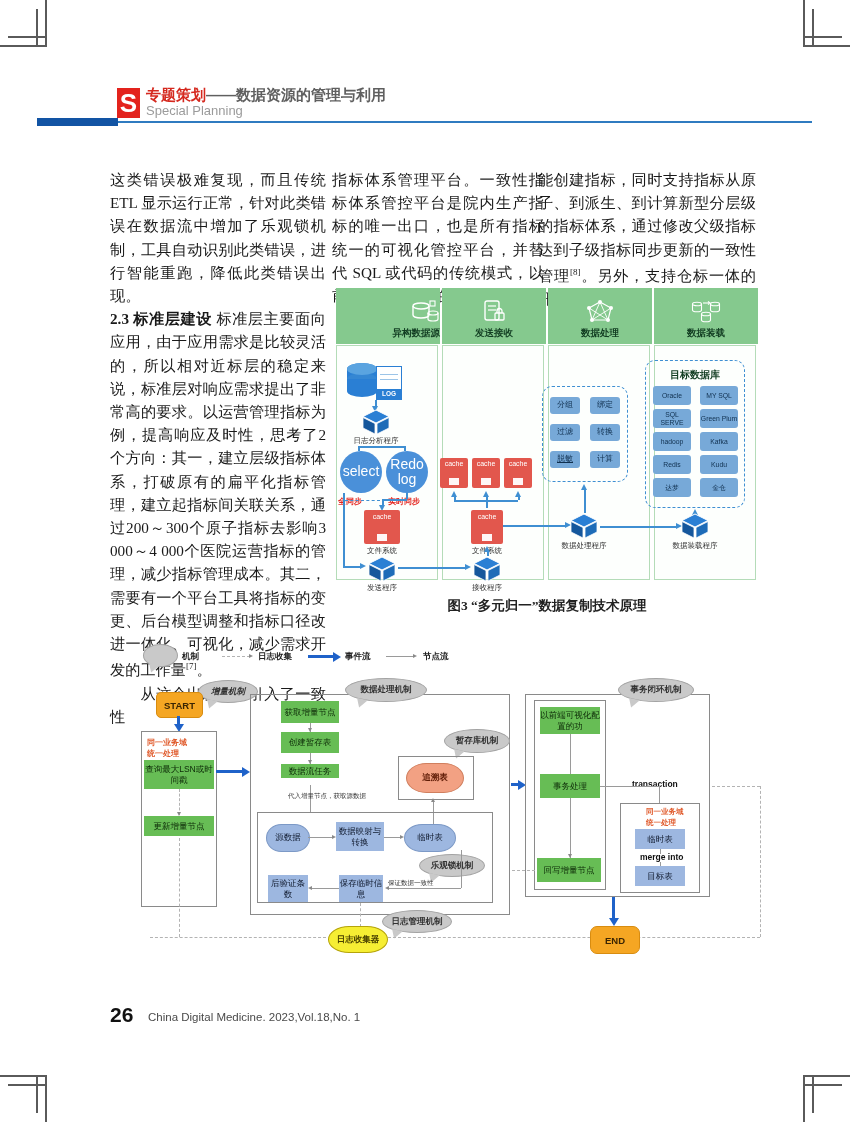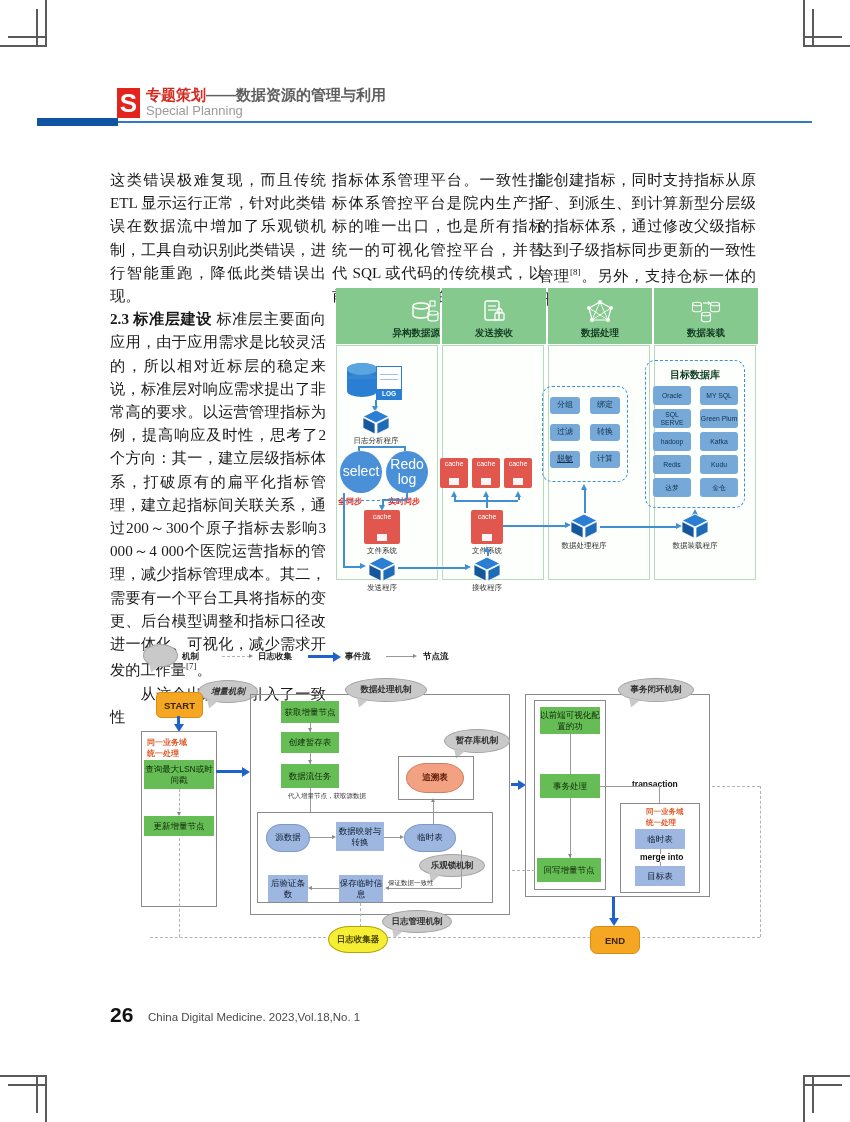--- a/index.html
+++ b/index.html
@@ -324,20 +324,21 @@
     <div class="chip dbchip" style="left:364px;top:190px;width:38px;height:19px;">金仓</div>
     <div class="st-u" style="left:355.5px;top:221px;"></div>
     <div class="bl-v" style="left:359px;top:225px;height:1px;"></div>
     <svg class="cube" style="left:345px;top:225px;" viewBox="0 0 28 26">
       <polygon points="14,1 27,7.5 14,14 1,7.5" fill="#2a7fd4" stroke="#fff" stroke-width="1"></polygon>
       <polygon points="1,8.5 13,14.5 13,25 1,19" fill="#15579c" stroke="#fff" stroke-width="0.8"></polygon>
       <polygon points="27,8.5 15,14.5 15,25 27,19" fill="#1e6cb8" stroke="#fff" stroke-width="0.8"></polygon>
     </svg>
     <div class="nodelbl" style="left:321px;top:253px;width:76px;">数据装载程序</div>
   </div>
+  <div class="f3cap" style="left:336px;top:597px;width:422px;">图3 “多元归一”数据复制技术原理</div>
 
   <div class="f4">
 
     <div class="bubble" style="left:143px;top:644px;width:33px;height:21px;"></div>
     <div class="legtxt" style="left:182px;top:651px;">机制</div>
     <div class="d-h" style="left:222px;top:656px;width:28px;"></div>
       <div class="gt-r" style="left:249px;top:654px;"></div>
     <div class="legtxt" style="left:258px;top:651px;">日志收集</div>
     <div class="b-h" style="left:308px;top:655px;width:26px;"></div>
       <div class="bt-r" style="left:333px;top:651.5px;"></div>
@@ -364,21 +365,21 @@
       <div class="bt-r" style="left:242px;top:766.5px;"></div>
 
     <div class="cont" style="left:250px;top:694px;width:260px;height:221px;"></div>
     <div class="bubble" style="left:345px;top:678px;width:80px;height:22px;">数据处理机制</div>
     <div class="gnode" style="left:281px;top:701px;width:58px;height:22px;">获取增量节点</div>
     <div class="g-v" style="left:310px;top:723px;height:9px;"></div>
       <div class="gt-d" style="left:307.5px;top:728px;"></div>
     <div class="gnode" style="left:281px;top:732px;width:58px;height:21px;">创建暂存表</div>
     <div class="g-v" style="left:310px;top:753px;height:11px;"></div>
       <div class="gt-d" style="left:307.5px;top:760px;"></div>
-    <div class="gnode" style="left:281px;top:764px;width:58px;height:24px;">数据流任务</div>
+    <div class="gnode" style="left:281px;top:764px;width:58px;height:14px;">数据流任务</div>
     <div class="g-v" style="left:310px;top:785px;height:27px;"></div>
     <div class="small" style="left:288px;top:792px;">代入增量节点，获取源数据</div>
     <div class="bubble" style="left:444px;top:729px;width:64px;height:22px;">暂存库机制</div>
     <div class="cont" style="left:398px;top:756px;width:76px;height:44px;"></div>
     <div class="cyl orange" style="left:406px;top:763px;width:56px;height:28px;">追溯表</div>
     <div class="g-v" style="left:433px;top:800px;height:24px;"></div>
       <div class="gt-d" style="left:430.5px;top:798px;transform:rotate(180deg);"></div>
 
     <div class="cont" style="left:257px;top:812px;width:236px;height:91px;"></div>
     <div class="cyl blue" style="left:266px;top:824px;width:42px;height:26px;">源数据</div>

